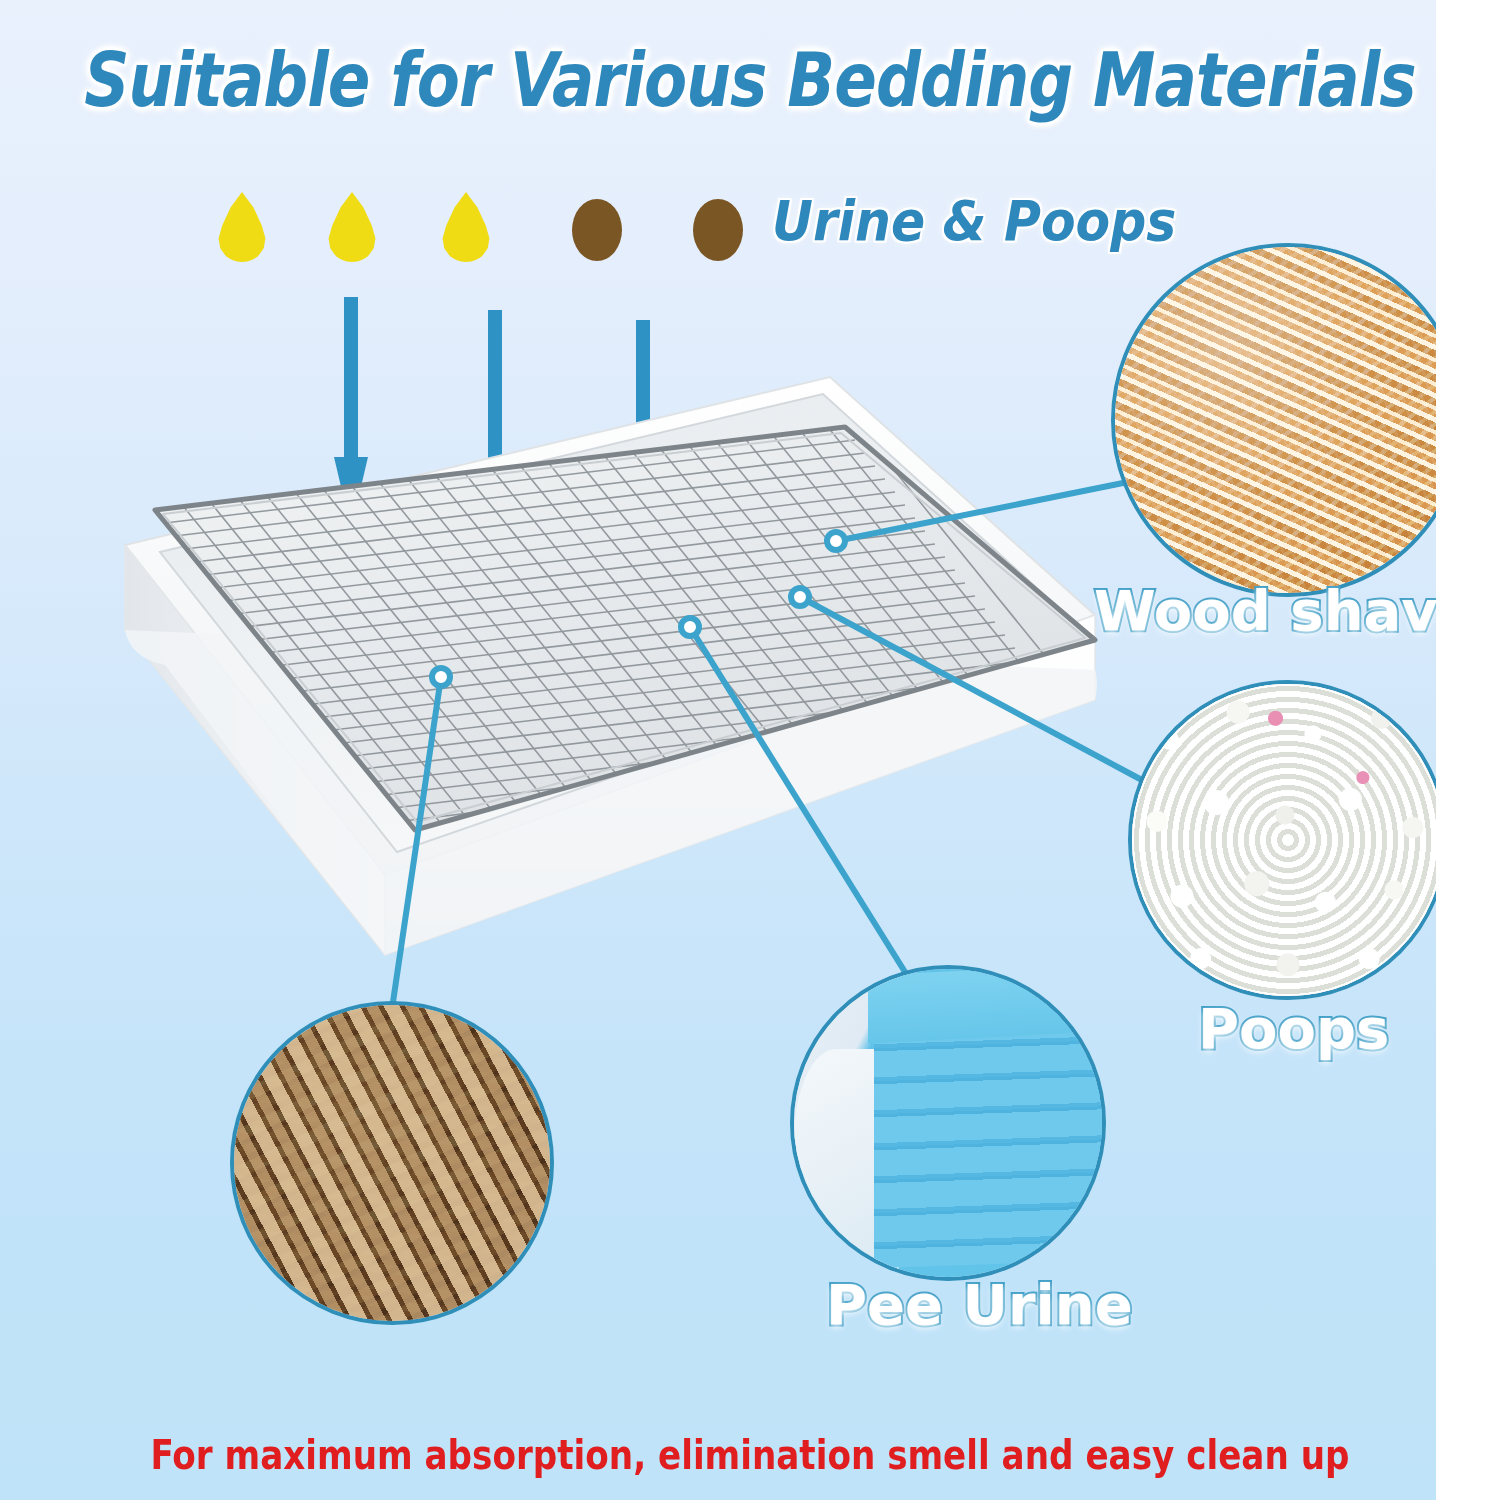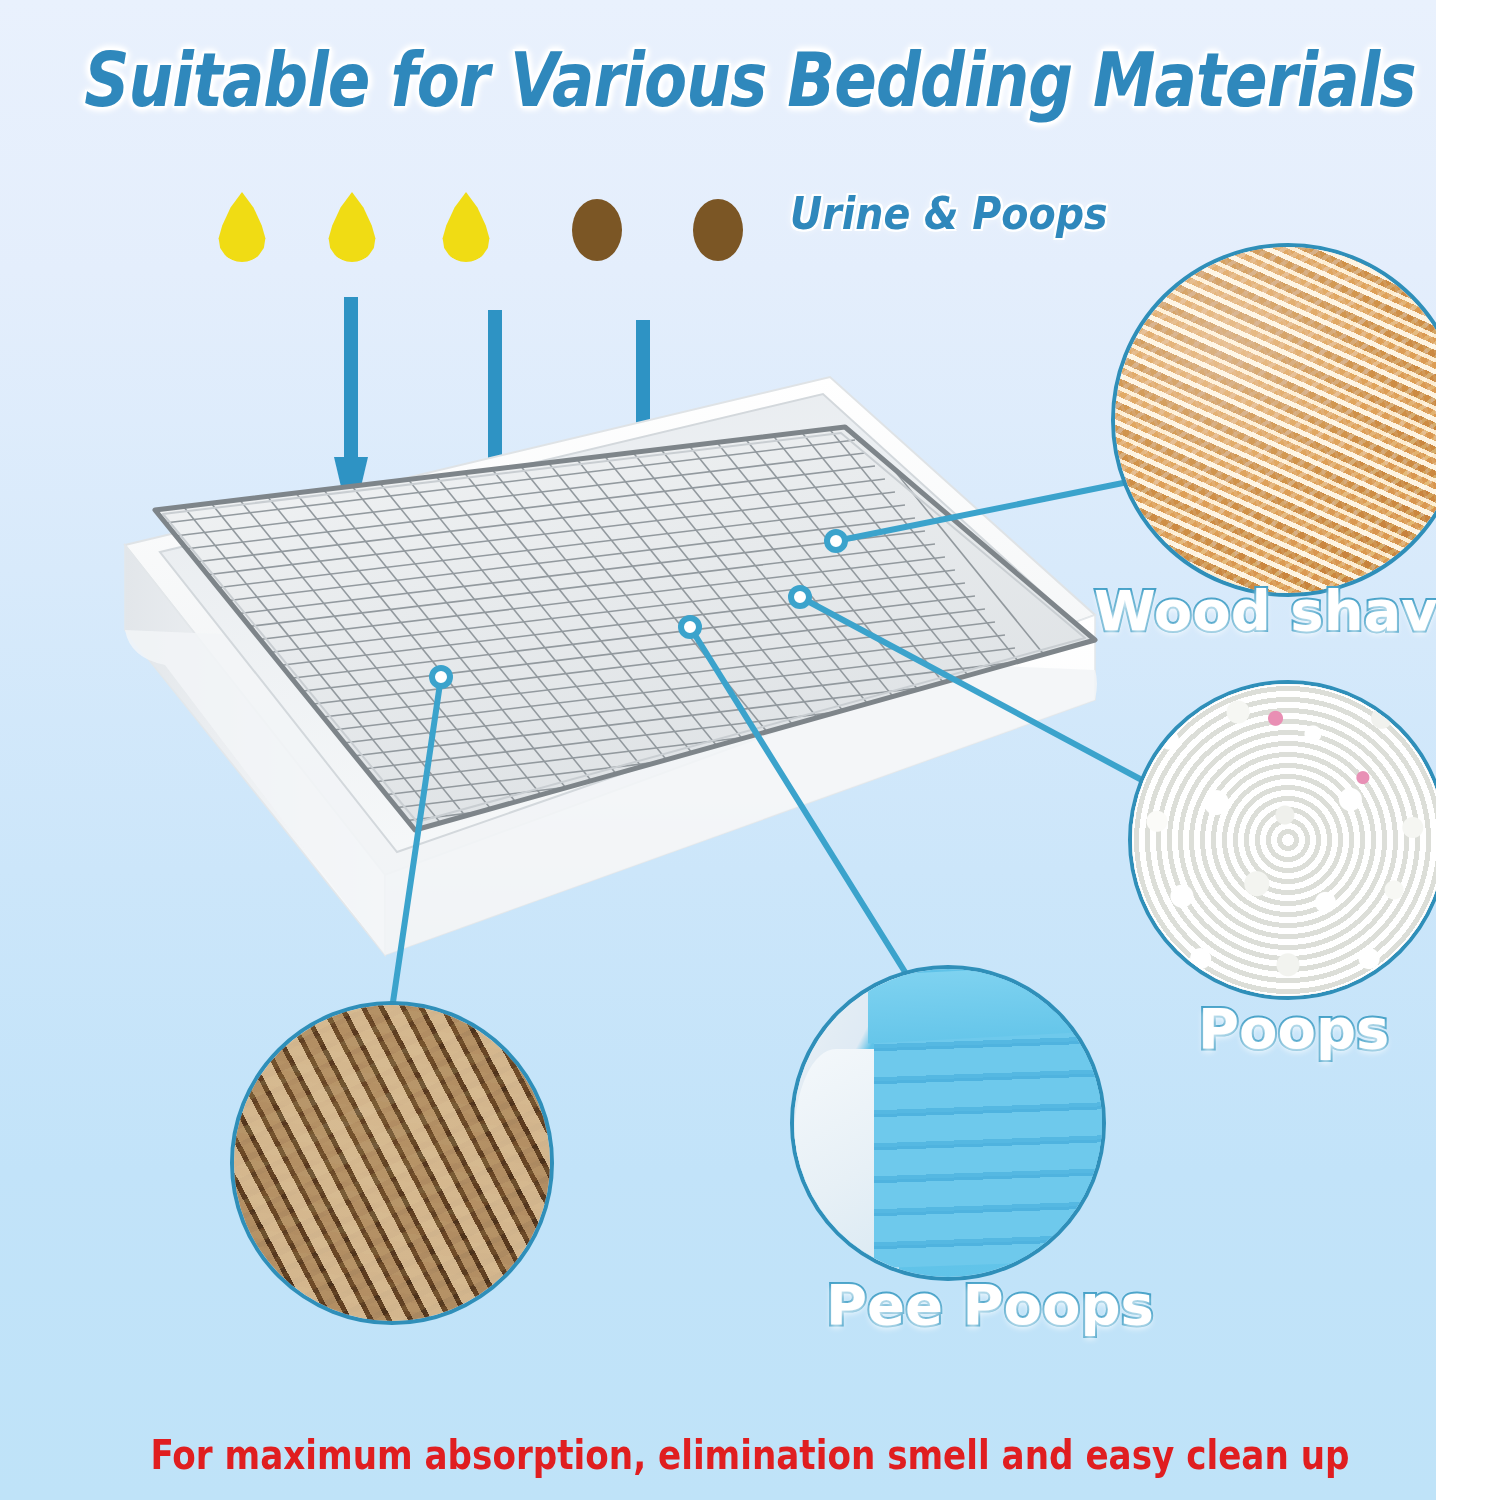--- a/index.html
+++ b/index.html
@@ -57,31 +57,30 @@
     position: absolute;
     width: 50px;
     height: 62px;
     background: #7b5625;
     border-radius: 50%;
   }
   #legend-label {
     position: absolute;
     left: 772px;
     top: -2px;
-    font-size: 44px;
+    font-size: 56px;
     font-weight: bold;
     font-style: italic;
     color: #2f88bc;
     font-family: "DejaVu Sans Condensed", "Liberation Sans Narrow", "Liberation Sans", sans-serif;
     white-space: nowrap;
     text-shadow:
       2px 0 0 #ffffff, -2px 0 0 #ffffff, 0 2px 0 #ffffff, 0 -2px 0 #ffffff,
       2px 2px 0 #ffffff, -2px 2px 0 #ffffff, 2px -2px 0 #ffffff, -2px -2px 0 #ffffff,
       0 0 10px #ffffff;
-    margin-left: 18px;
   }
 
   
   .arrow { position: absolute; }
   .arrow .shaft {
     position: absolute; left: 10px; top: 0;
     width: 14px; background: #2e93c4;
   }
   .arrow .head {
     position: absolute; left: 0;
@@ -374,17 +373,17 @@
     <div class="inner tex-pellet"></div>
   </div>
 
   <div class="swatch" style="left:790px; top:965px; width:316px; height:316px;">
     <div class="inner tex-peepad">
       <div class="peepad-front"></div>
       <div class="peepad-stack"></div>
       <div class="peepad-top"></div>
     </div>
   </div>
-  <div class="swatch-label" style="left:826px; top:1272px;">Pee Poops</div>
+  <div class="swatch-label" style="left:826px; top:1272px;">Pee Urine</div>
 
   <div id="caption">For maximum absorption, elimination smell and easy clean up</div>
 
 </div>
 
 </body></html>

